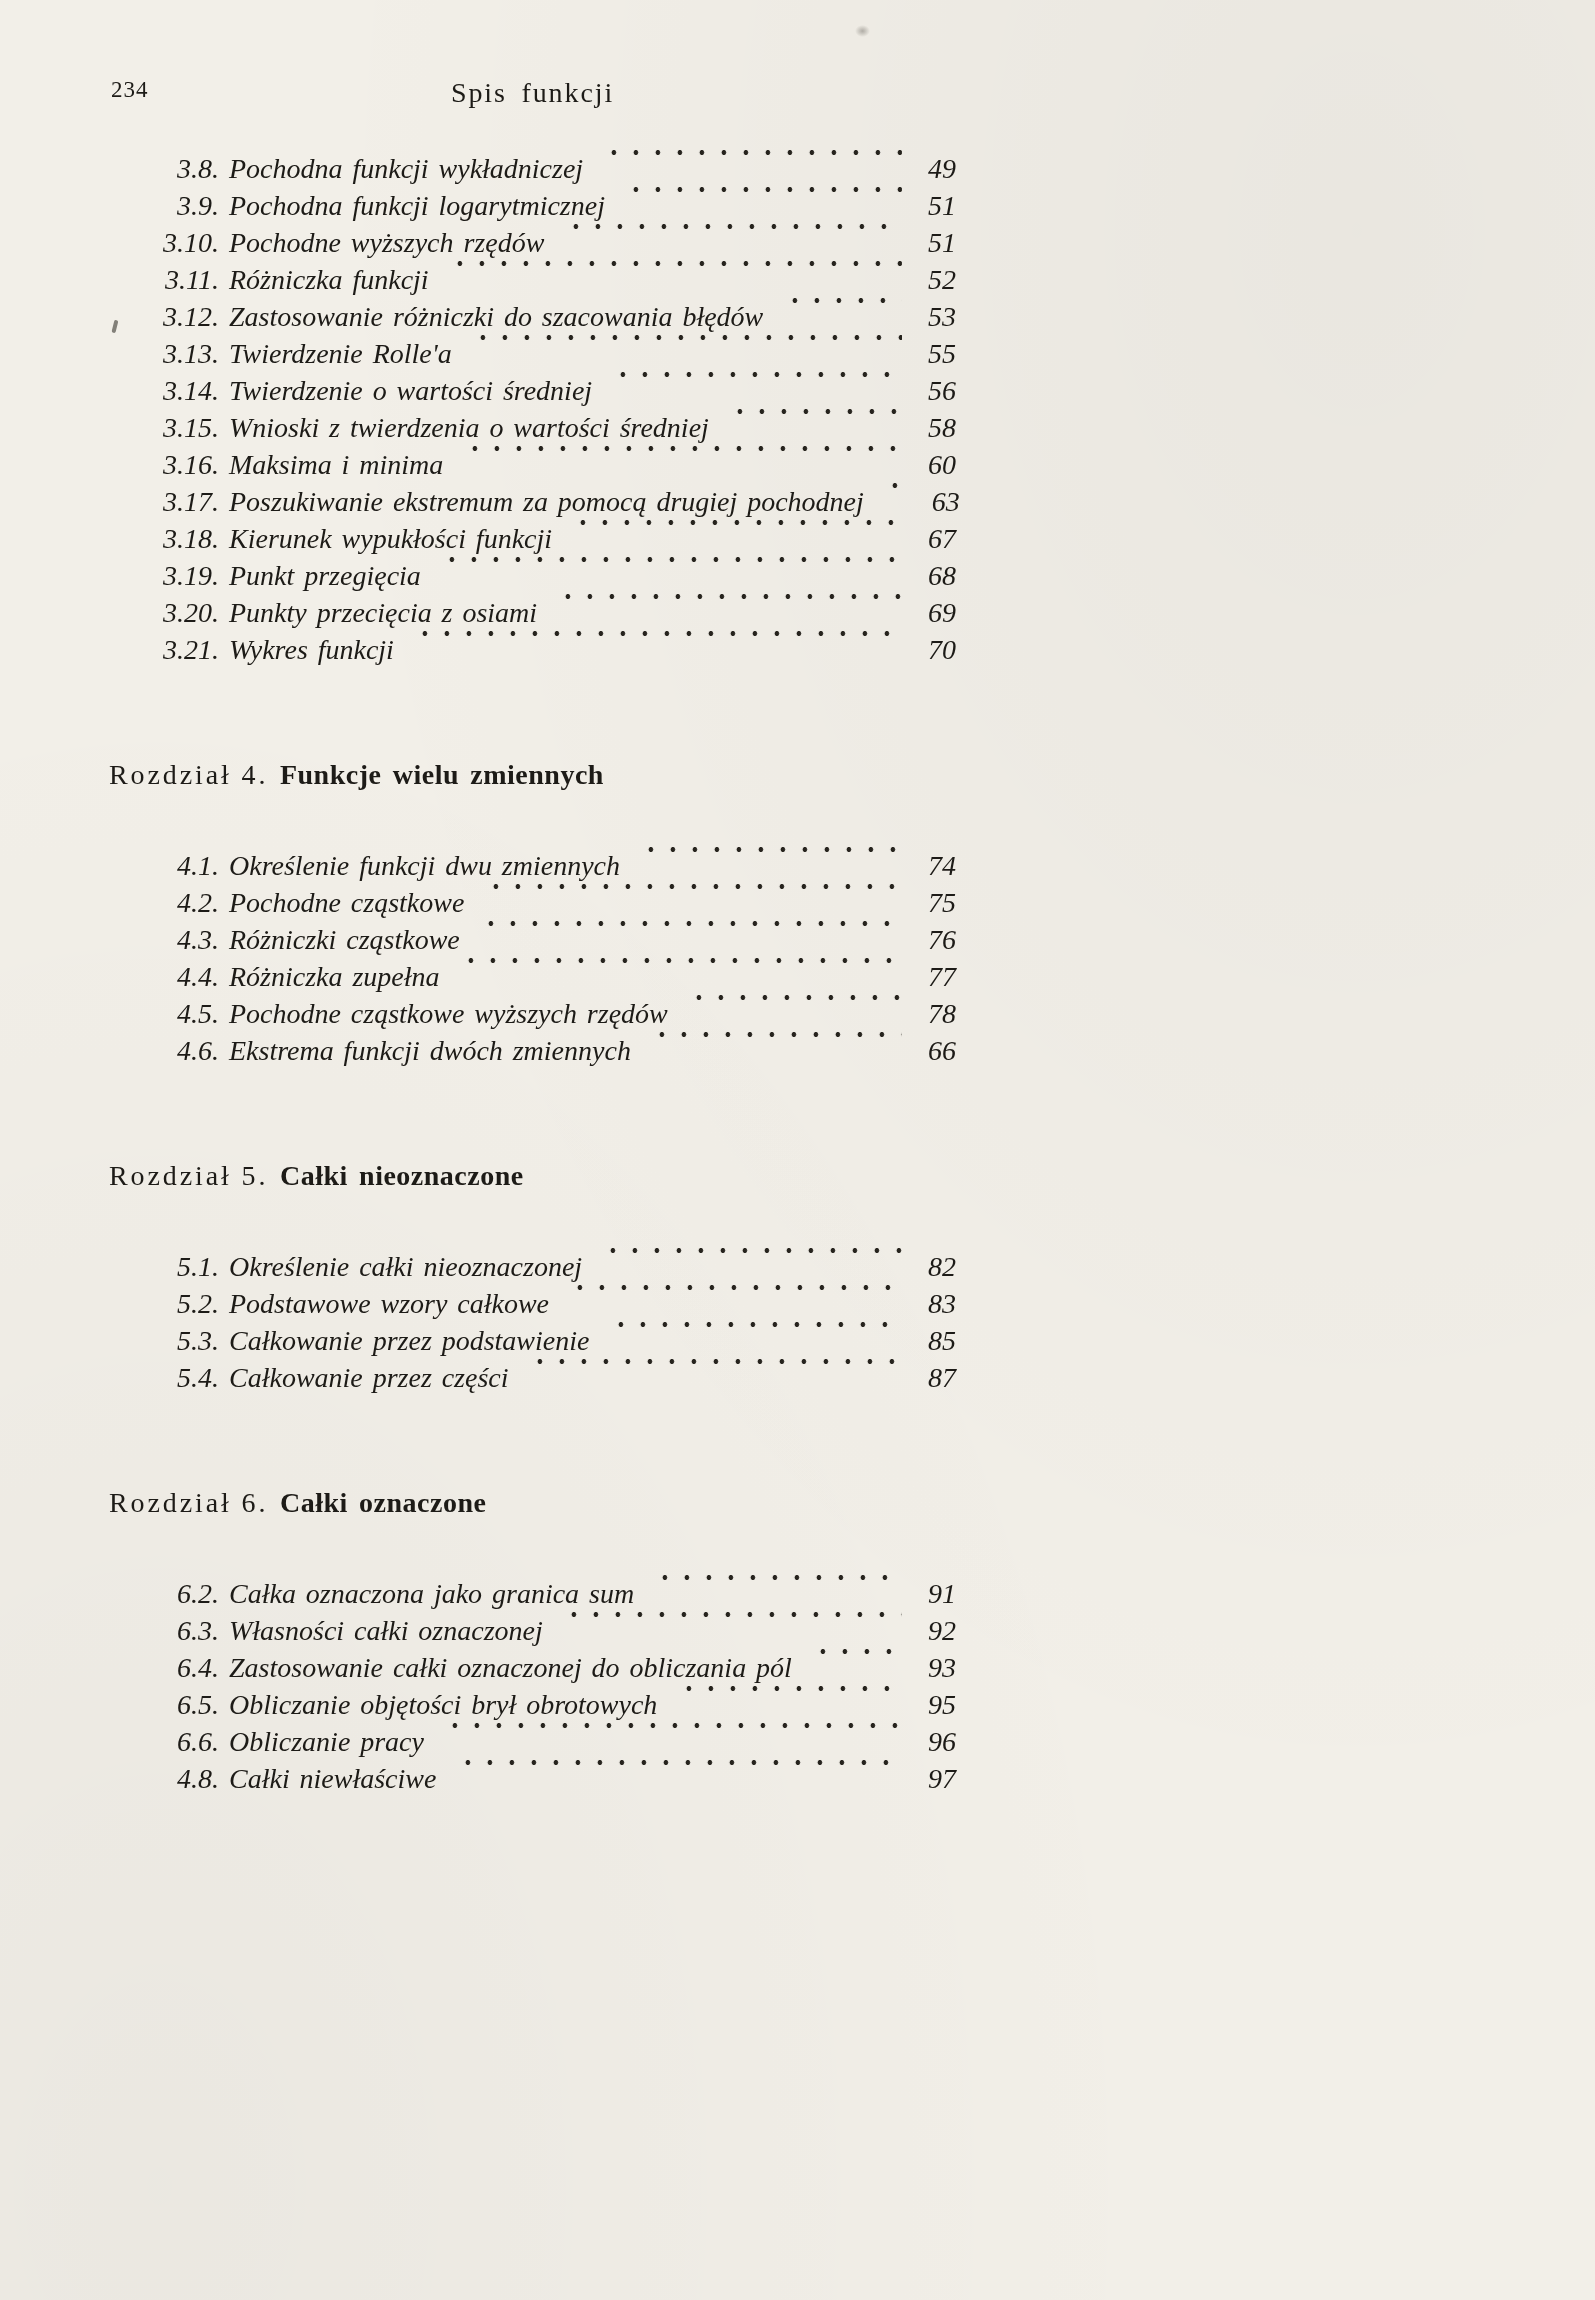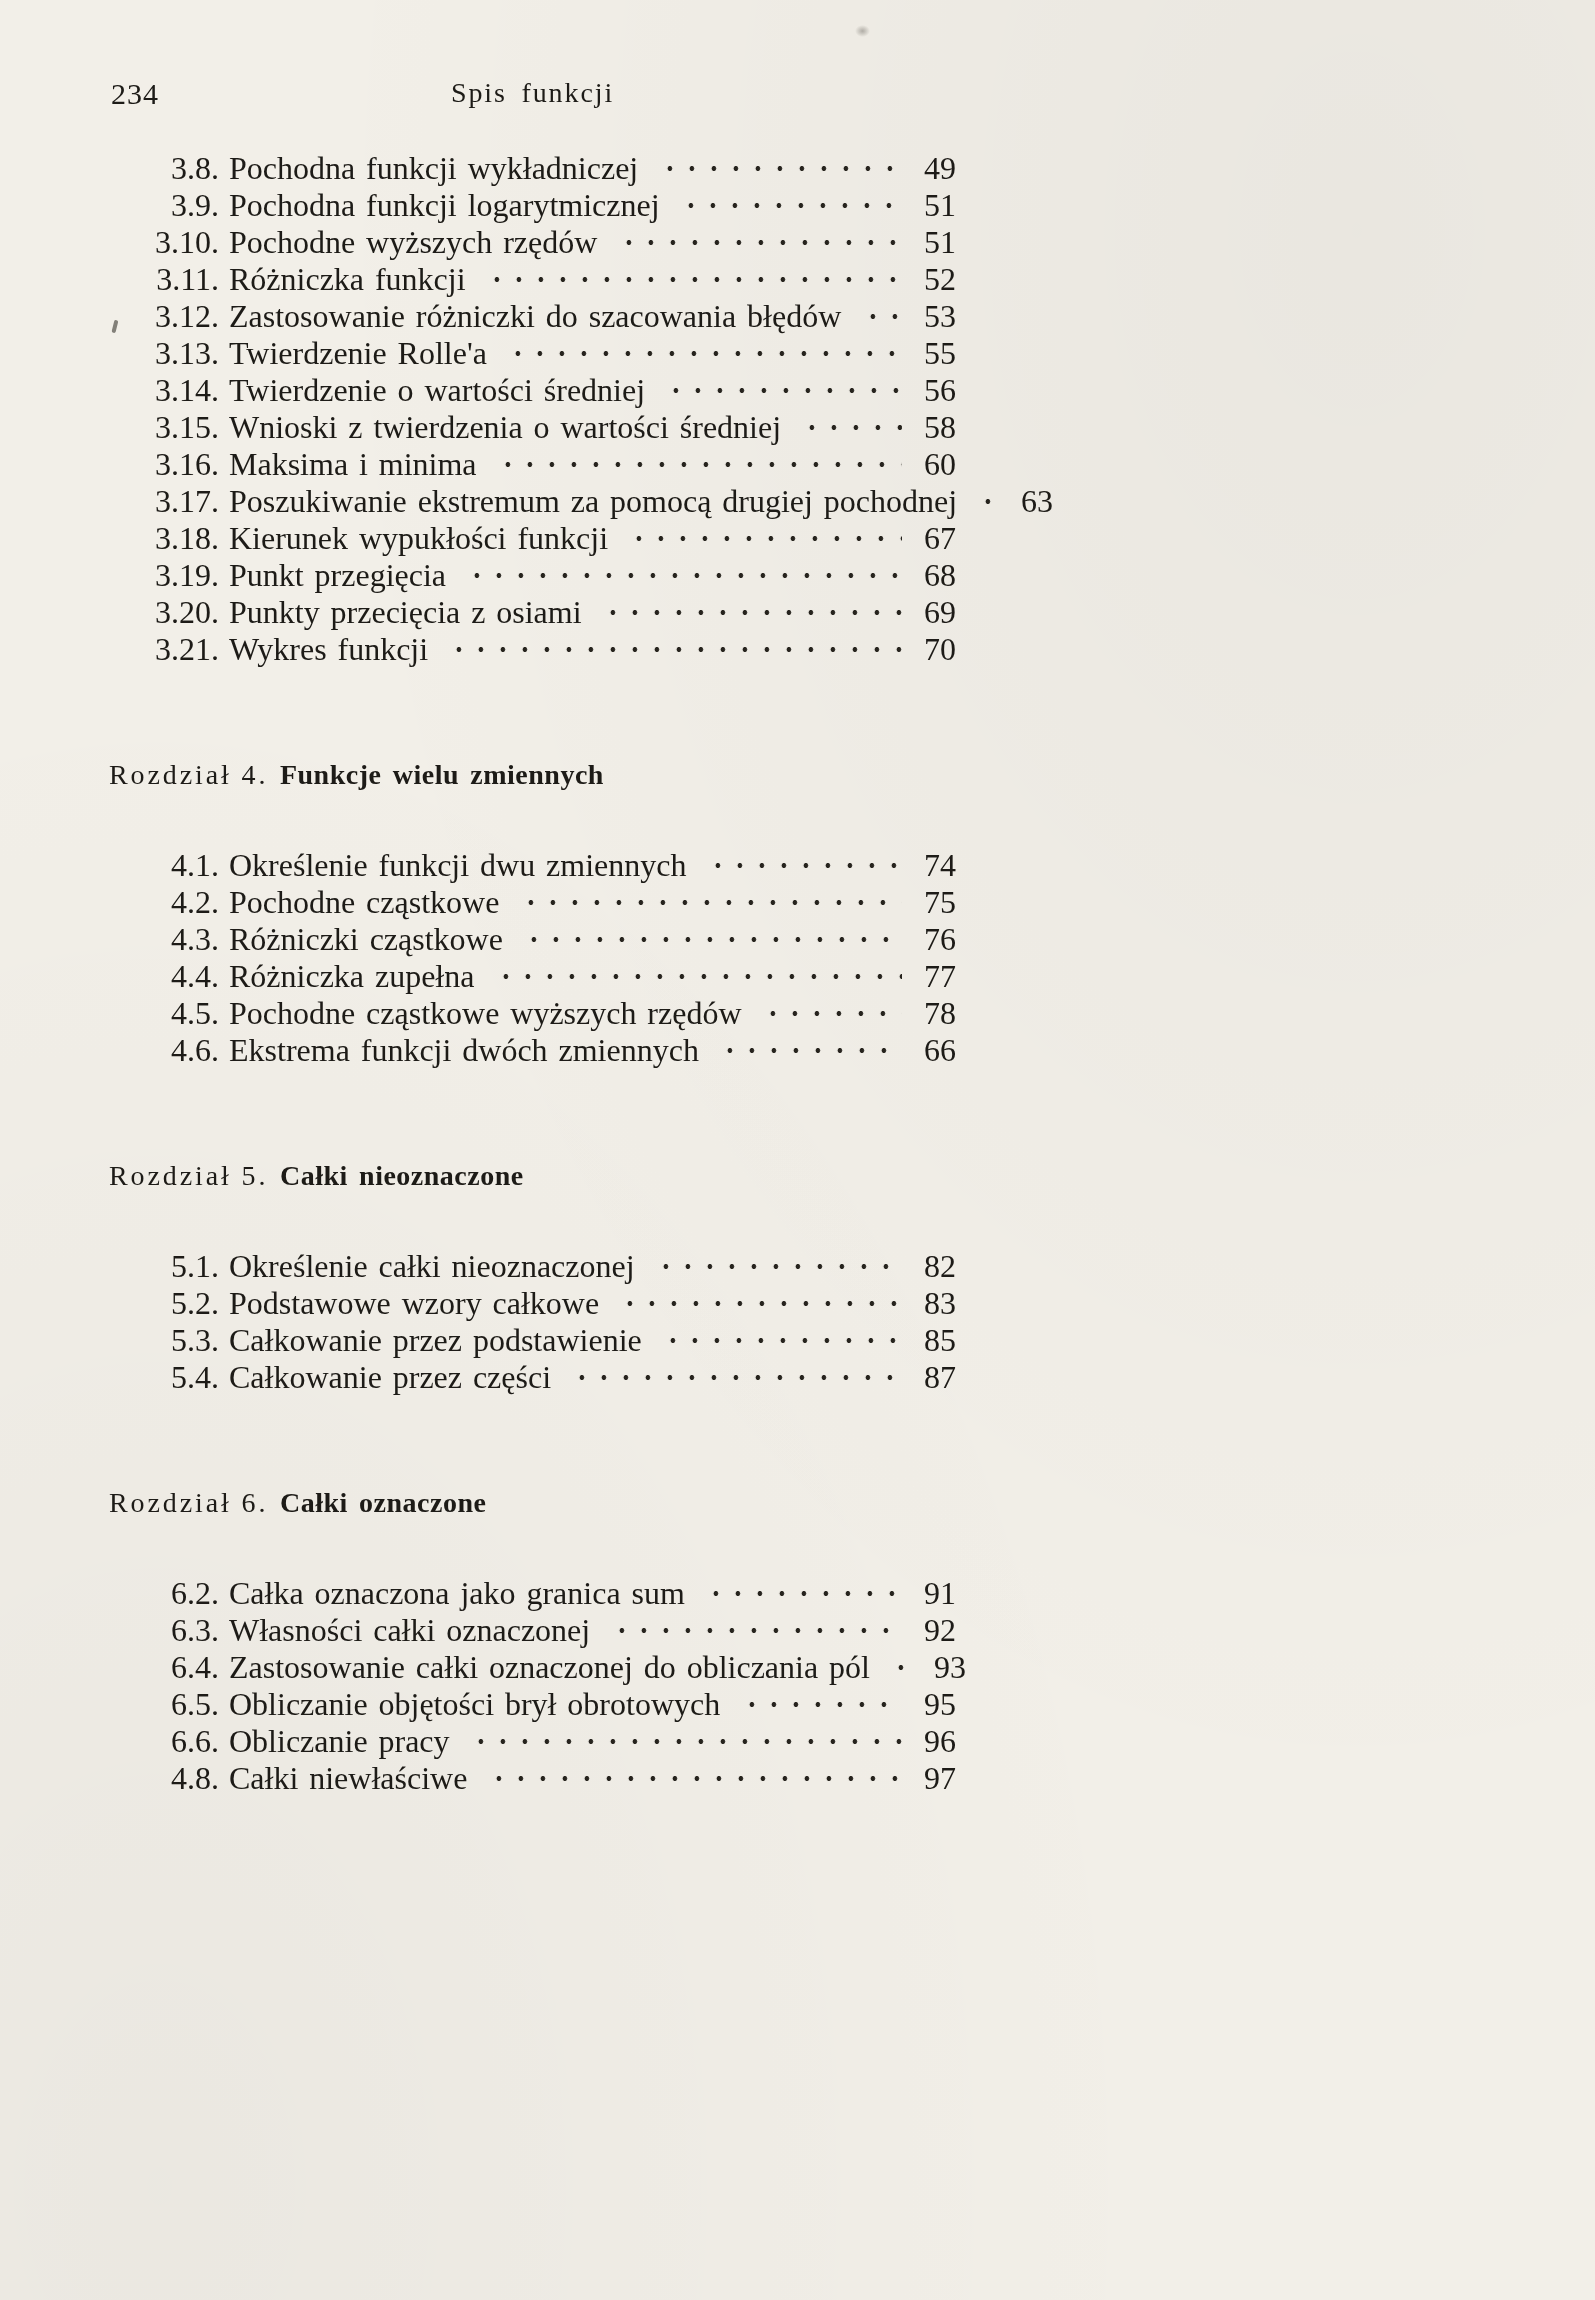--- a/index.html
+++ b/index.html
@@ -30,36 +30,37 @@
   .page-head {
     position: relative;
     height: 40px;
     margin-bottom: 33px;
   }
 
   .folio {
     position: absolute;
     left: 1.9px;
     top: 0;
-    font-size: 30px;
+    font-size: 23px;
     letter-spacing: 1px;
   }
 
   .running-head {
     text-align: center;
     font-size: 28px;
     letter-spacing: 1.9px;
     word-spacing: 5.8px;
   }
 
   .toc-row {
     display: flex;
-    align-items: center;
-    font-size: 32px;
+    align-items: flex-start;
+    font-size: 28px;
     line-height: 37px;
+    font-style: italic;
   }
 
   .entry-num {
     flex: none;
     width: 110px;
     text-align: right;
     white-space: nowrap;
   }
 
   .entry-title {

